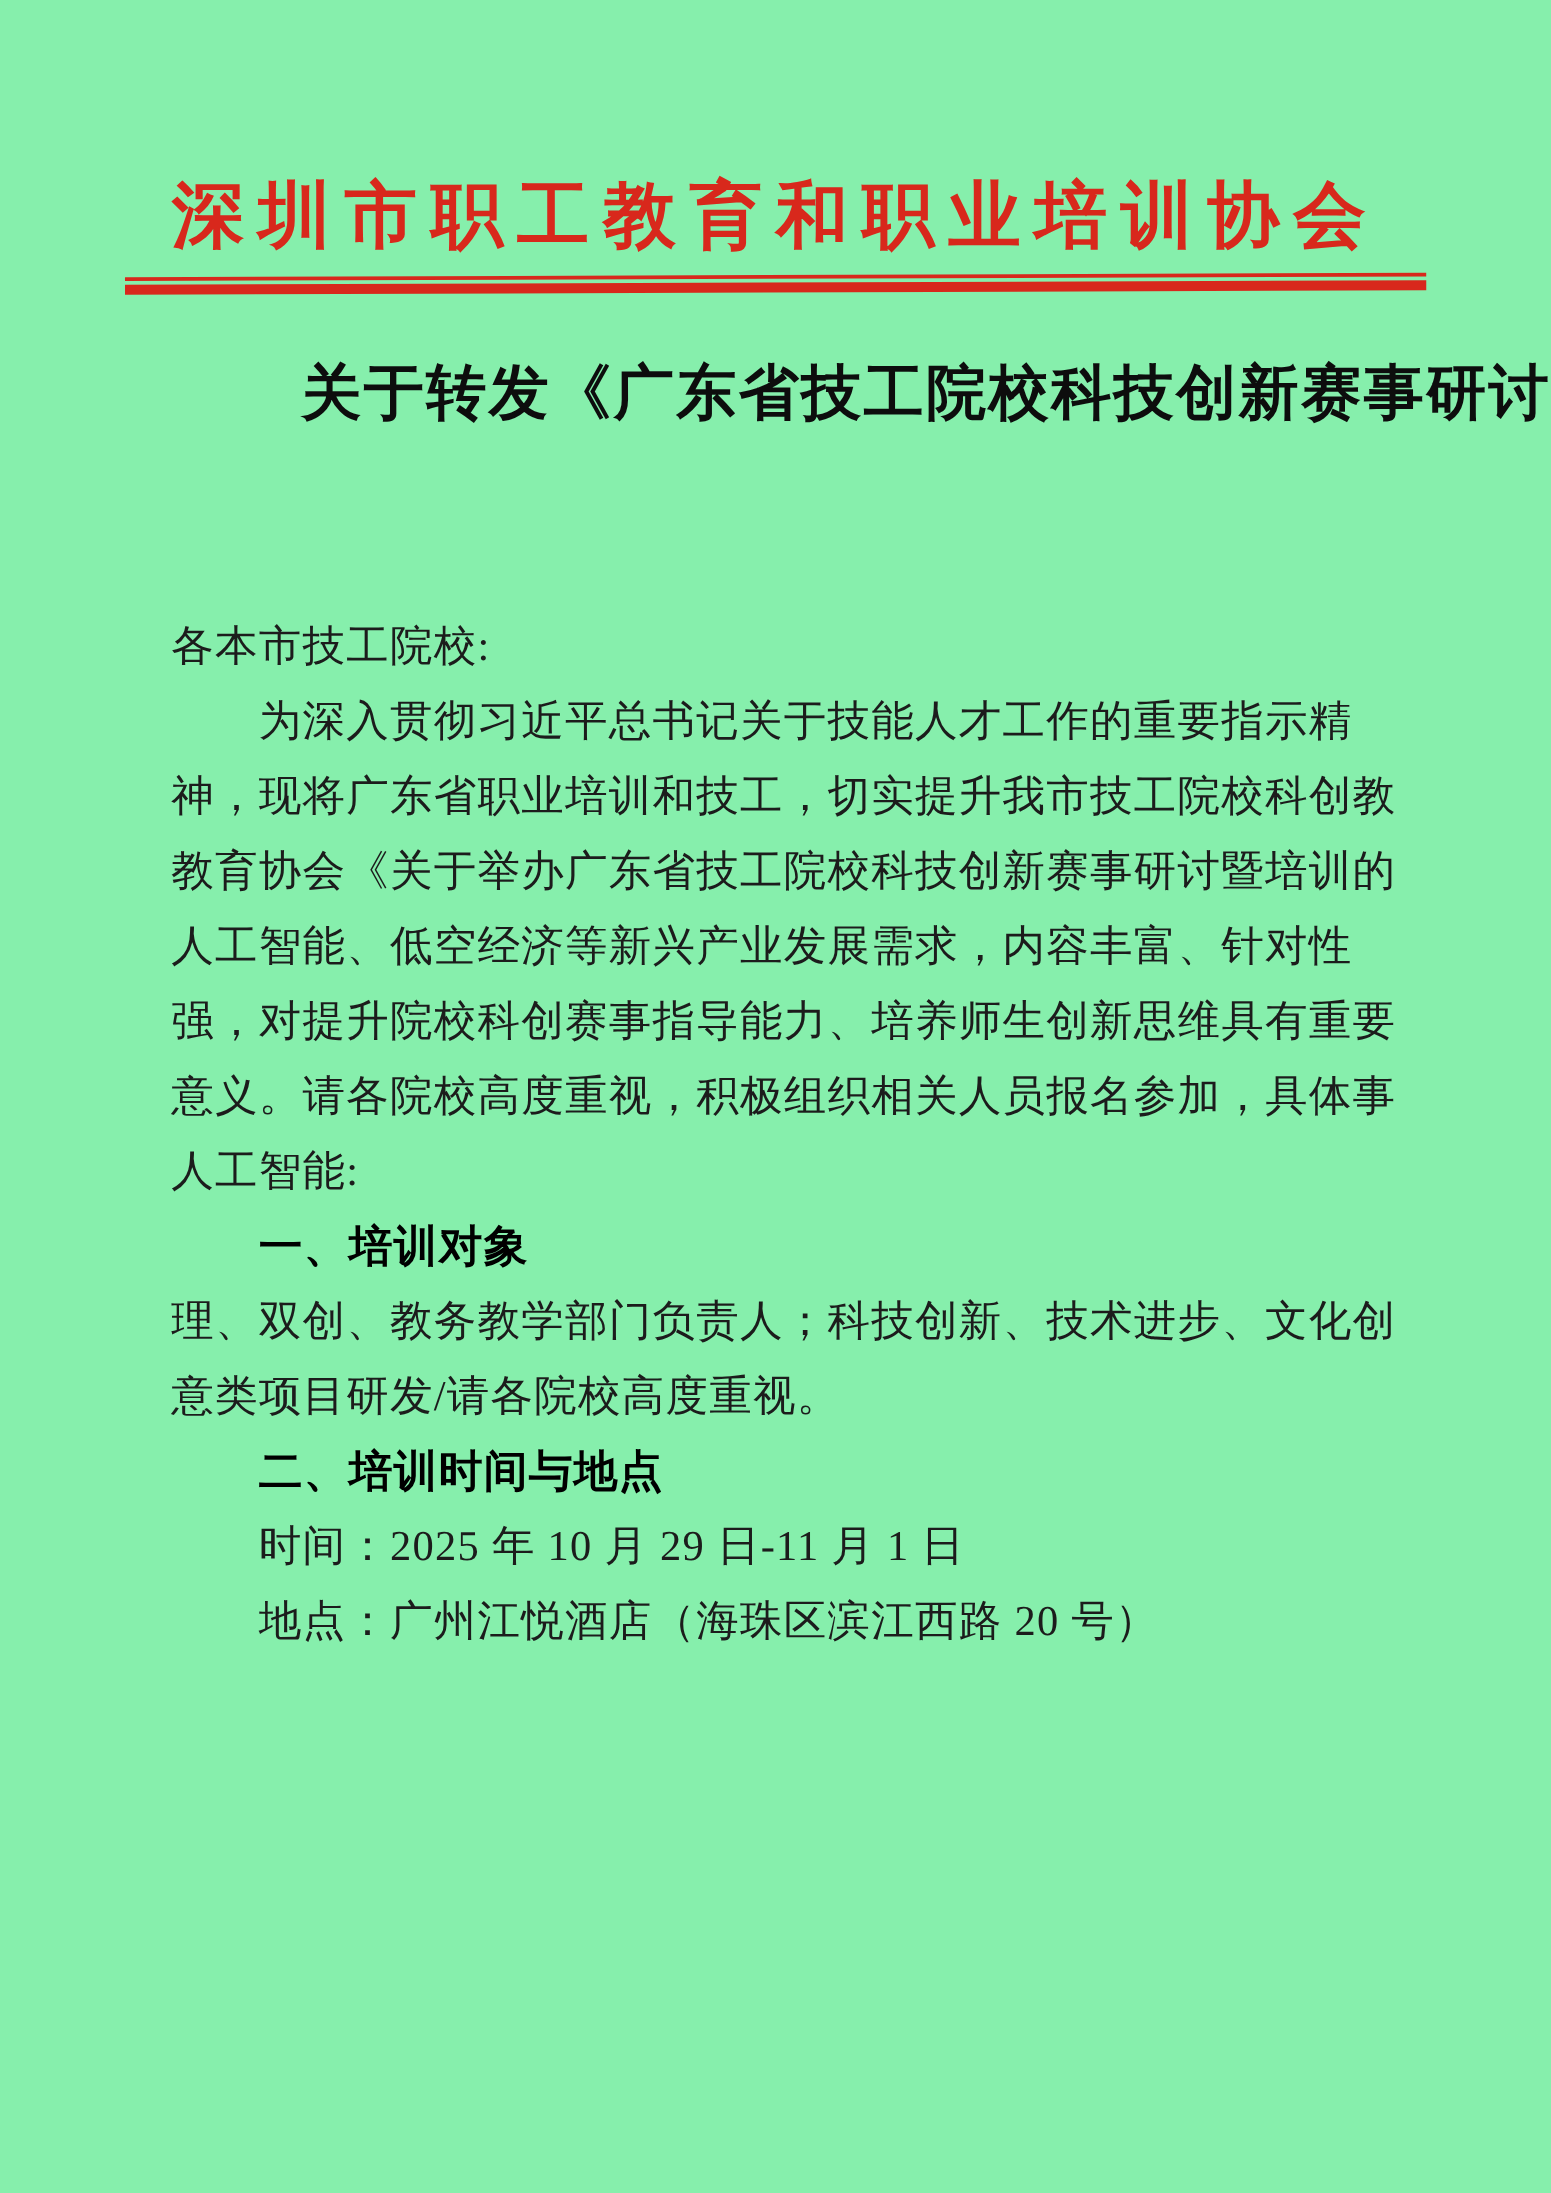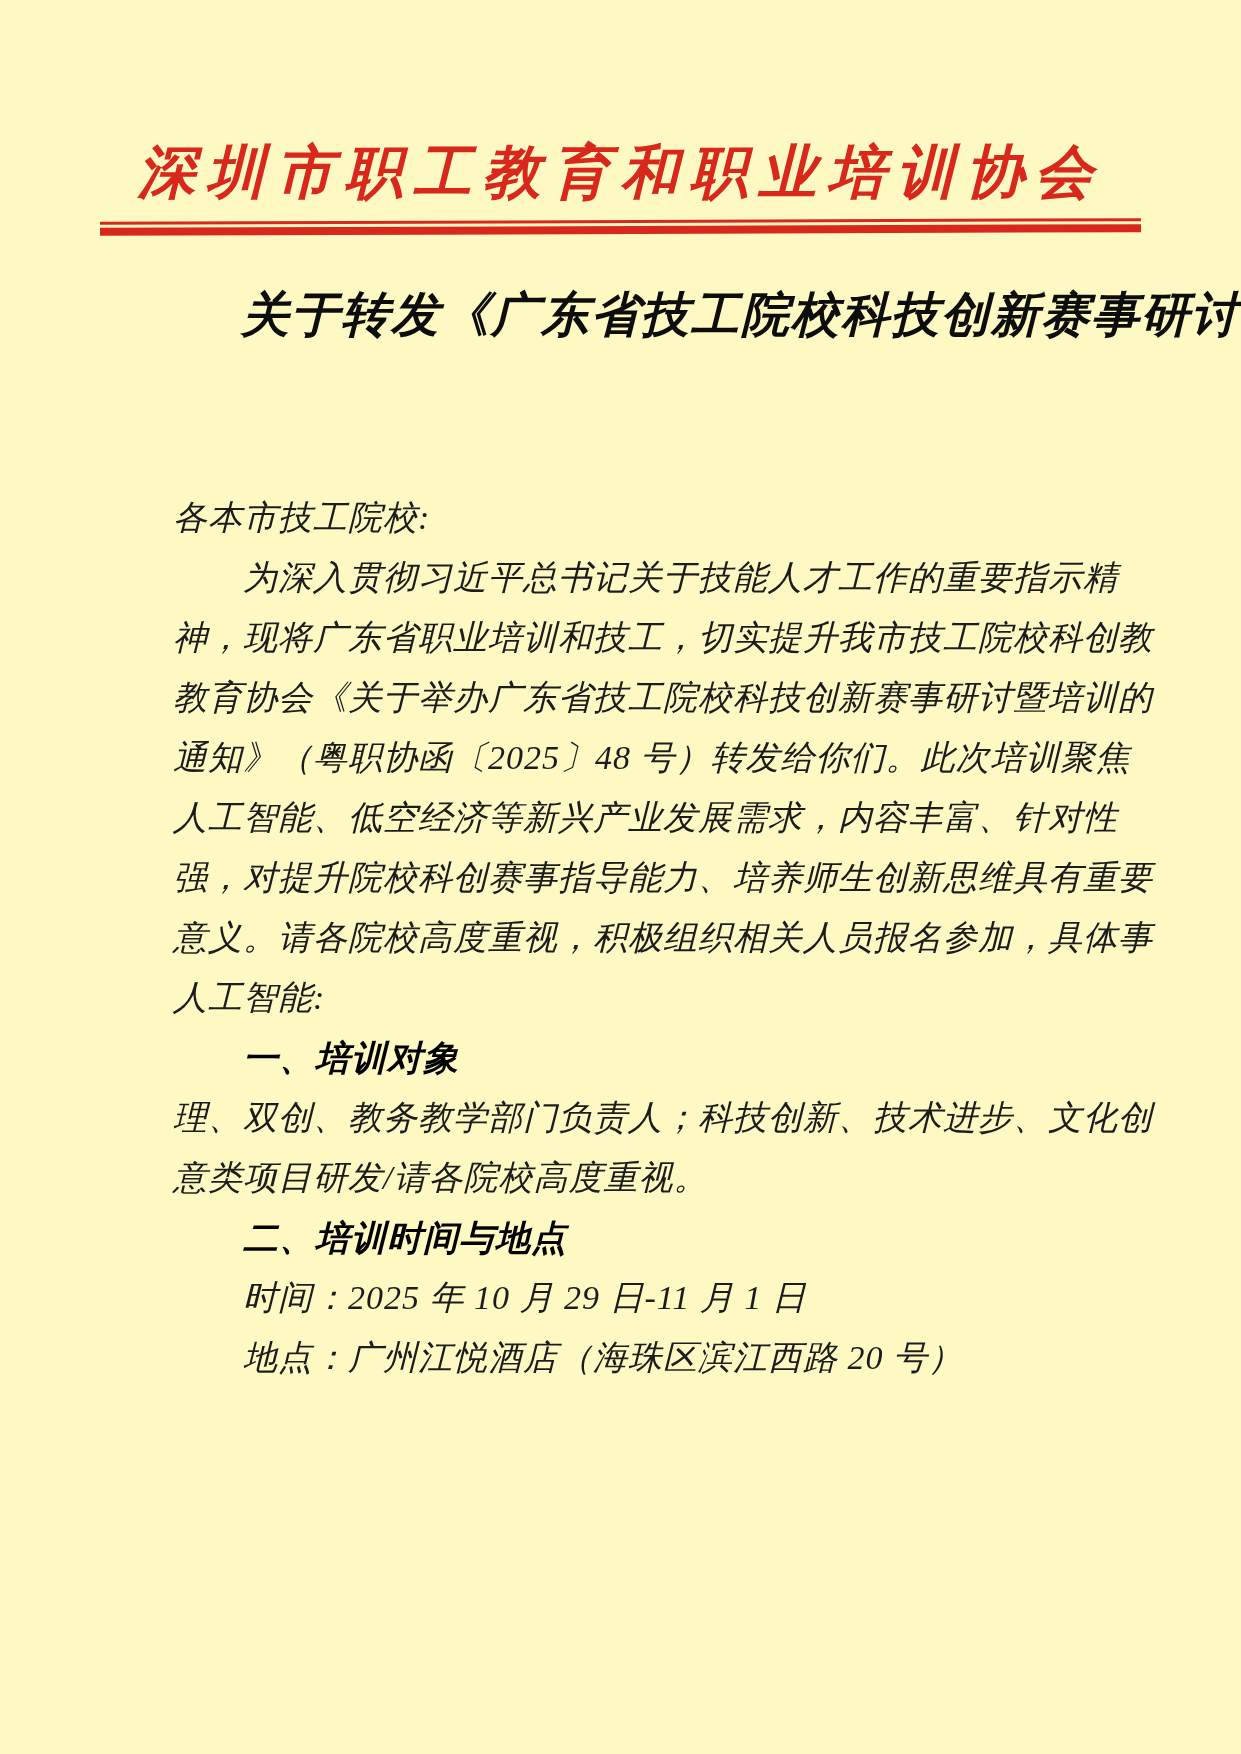--- a/index.html
+++ b/index.html
@@ -1,24 +1,23 @@
 <!DOCTYPE html>
 <html><head>
 <meta charset="utf-8">
 <style>
   html, body { margin: 0; padding: 0; background: #ffffff; }
   .page {
     position: relative;
     width: 1241px;
     height: 1754px;
-    background: #fef9c3;
+    background: #86efac;
     overflow: hidden;
     font-family: "Liberation Serif", "DejaVu Serif", serif;
     color: #1a1a1a;
-    font-style: italic;
   }
 
   
   .org-name {
     position: absolute;
     top: 134px;
     left: 0;
     width: 100%;
     text-align: center;
     color: #d8281c;
@@ -58,21 +57,20 @@
   
   .body-text {
     position: absolute;
     top: 488px;
     left: 137px;
     width: 985px;
     font-size: 34px;
     line-height: 60px;
     letter-spacing: 1px;
     color: #1c1c1c;
-    margin-left: 36px;
   }
   .line {
     height: 60px;
     white-space: nowrap;
   }
   .indent { padding-left: 70px; }
   .heading {
     font-weight: 700;
     font-family: "Liberation Sans", "DejaVu Sans", sans-serif;
     font-size: 35px;
@@ -95,21 +93,20 @@
   <div class="doc-title">
     <div class="t-line">关于转发《广东省技工院校科技创新赛事研讨</div>
   </div>
 
   <div class="body-text">
     <div class="line">各本市技工院校:</div>
 
     <div class="line indent">为深入贯彻习近平总书记关于技能人才工作的重要指示精</div>
     <div class="line">神，现将广东省职业培训和技工，切实提升我市技工院校科创教</div>
     <div class="line">教育协会《关于举办广东省技工院校科技创新赛事研讨暨培训的</div>
-    <div class="line">通知》（粤职协函〔2025〕48 号）转发给你们。此次培训聚焦</div>
     <div class="line">人工智能、低空经济等新兴产业发展需求，内容丰富、针对性</div>
     <div class="line">强，对提升院校科创赛事指导能力、培养师生创新思维具有重要</div>
     <div class="line">意义。请各院校高度重视，积极组织相关人员报名参加，具体事</div>
     <div class="line">人工智能:</div>
 
     <div class="line indent heading">一、培训对象</div>
 
     <div class="line">理、双创、教务教学部门负责人；科技创新、技术进步、文化创</div>
     <div class="line">意类项目研发/请各院校高度重视。</div>
 

